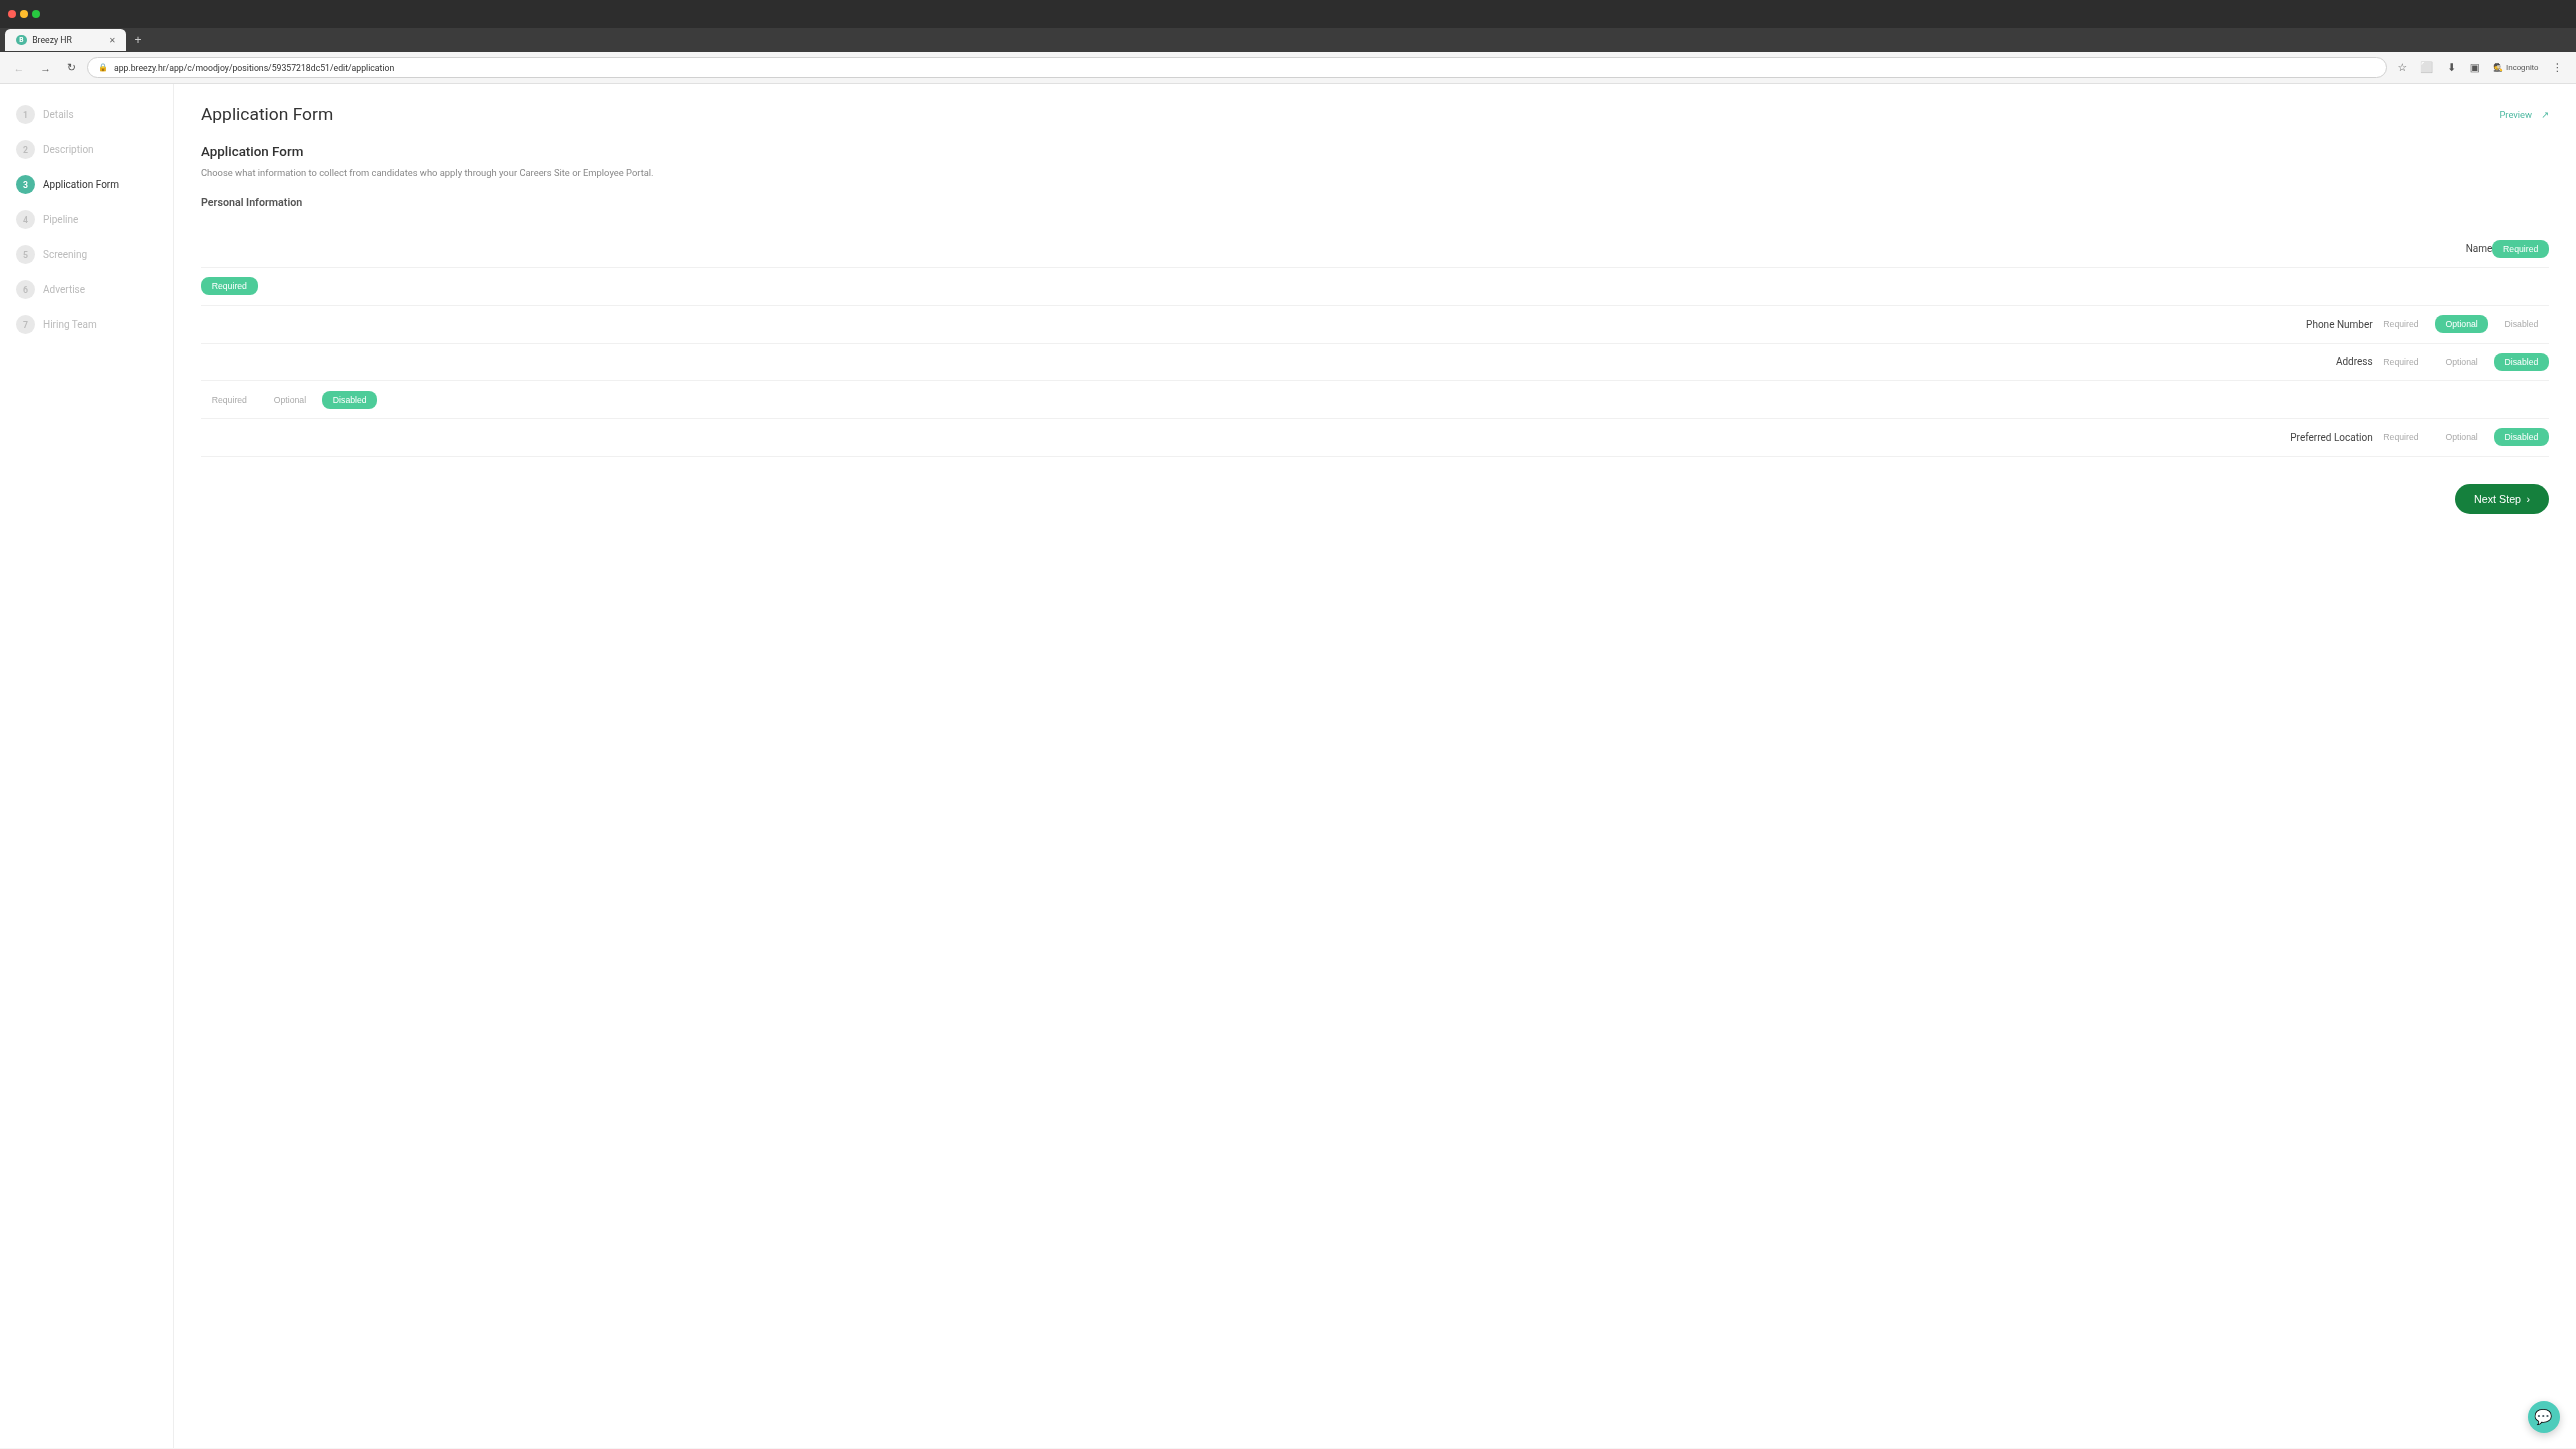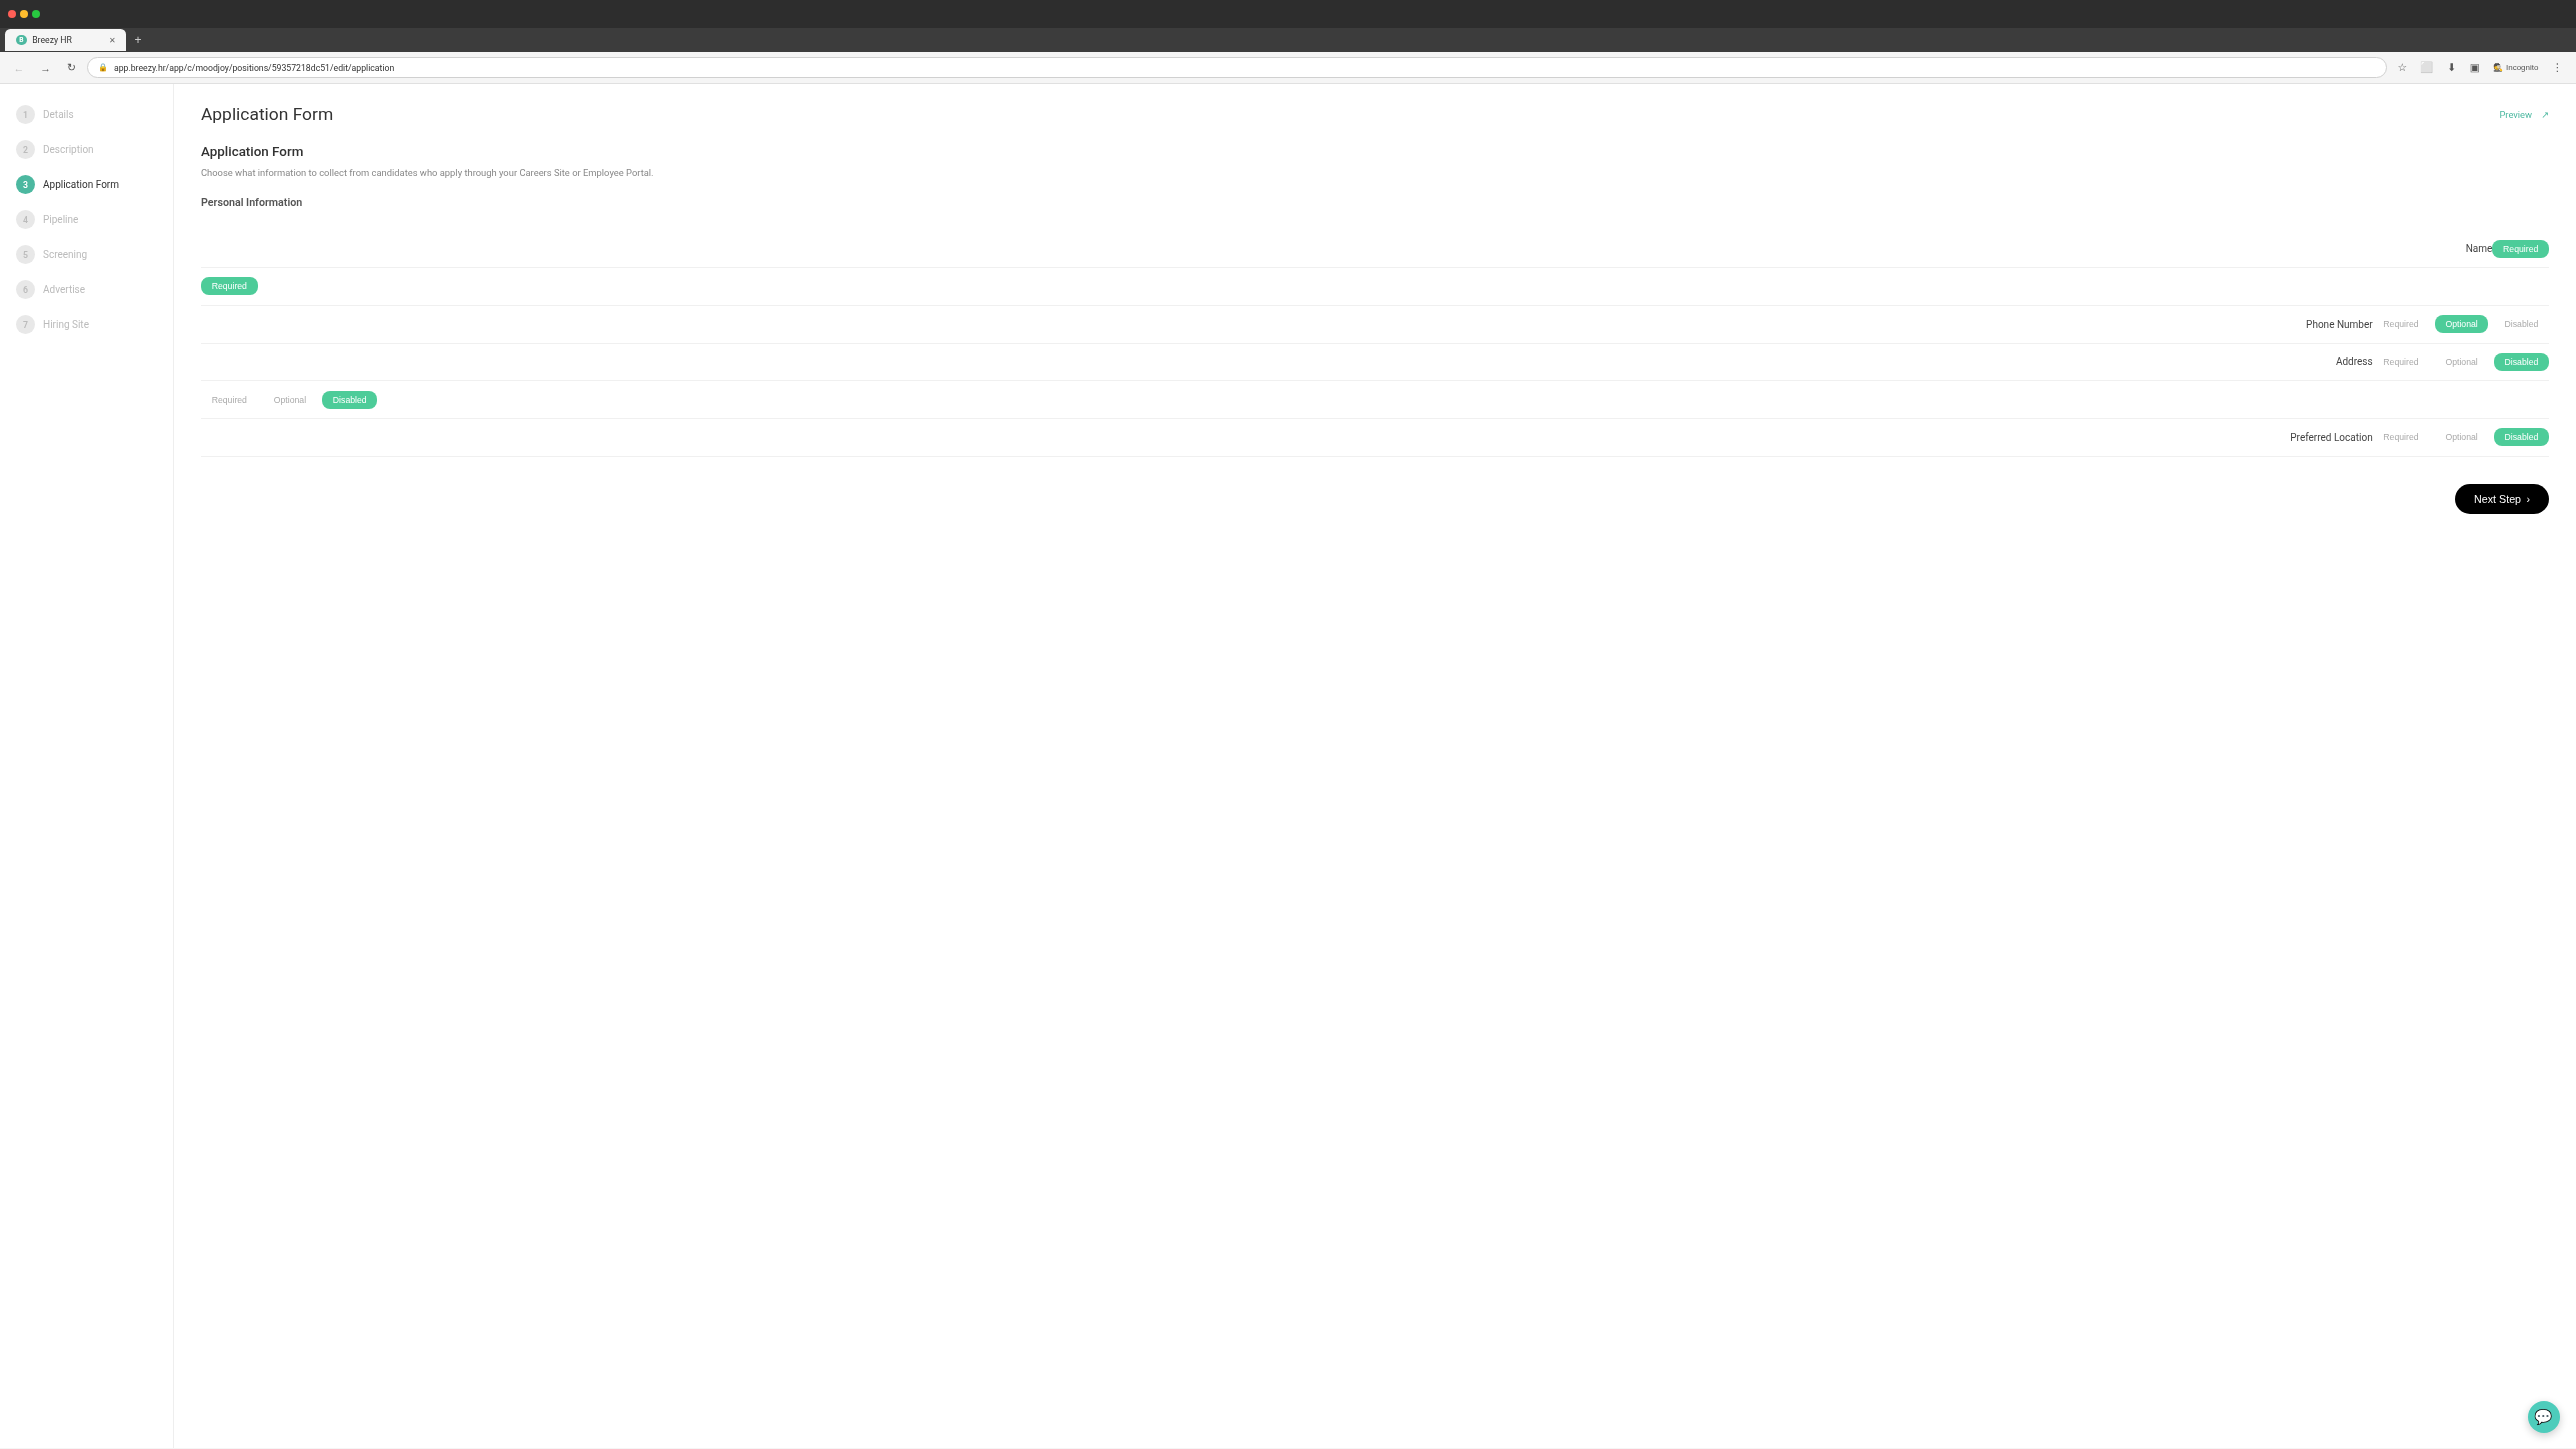--- a/index.html
+++ b/index.html
@@ -220,21 +220,21 @@
       background: #4dcc99;
       color: white;
     }
     .toggle-btn.inactive {
       background: transparent;
       color: #aaa;
     }
 
     
     .next-step-btn {
-      background: #000000;
+      background: #15803d;
       color: white;
       border: none;
       border-radius: 16px;
       padding: 9.4px 19px;
       font-size: 10.7px;
       font-weight: 500;
       cursor: pointer;
       display: flex;
       align-items: center;
       gap: 5.4px;
@@ -333,21 +333,21 @@
       <div class="sidebar-item">
         <div class="step-circle inactive">5</div>
         <span>Screening</span>
       </div>
       <div class="sidebar-item">
         <div class="step-circle inactive">6</div>
         <span>Advertise</span>
       </div>
       <div class="sidebar-item">
         <div class="step-circle inactive">7</div>
-        <span>Hiring Site</span>
+        <span>Hiring Team</span>
       </div>
     </aside>
 
   <main class="main-content">
 
     <div class="page-header">
       <h1 class="page-title">Application Form</h1>
       <a class="preview-link">
         <span>Preview</span>
         <span>↗</span>

